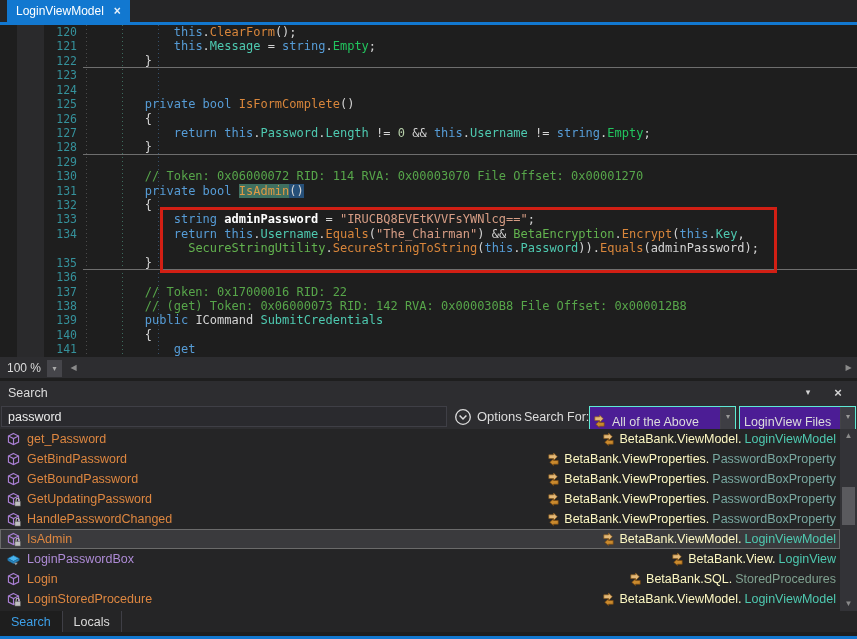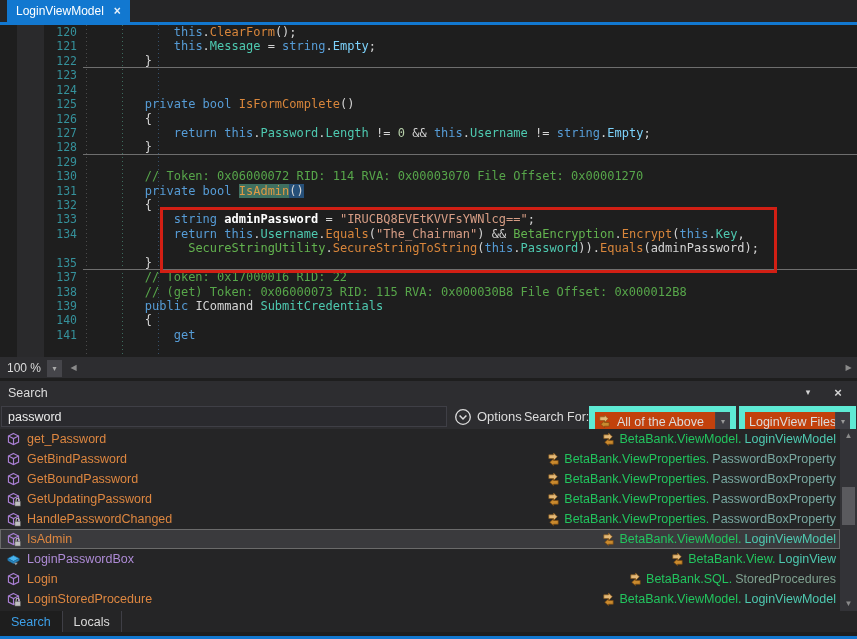--- a/index.html
+++ b/index.html
@@ -25,21 +25,21 @@
   .crow .gut{ flex:0 0 66px; text-align:right; padding-right:6px; color:#35919B;
               font-size:11.5px; }
   .crow .cct{ flex:1 1 auto; padding-left:4px; }
   .crow.sep::after{ content:""; position:absolute; left:66px; right:0; bottom:0;
                     border-bottom:1px solid #6E6E6E; }
   .guide{ position:absolute; top:0; height:332px; width:1px;
           background-image:linear-gradient(to bottom, currentColor 1px, transparent 1px);
           background-size:1px 4px; }
   .sg-kw{color:#569CD6} .sg-ty{color:#4EC9B0} .sg-mt{color:#D9863B}
   .sg-cm{color:#57A64A} .sg-st{color:#D69D85} .sg-pl{color:#D4D4D4}
-  .sg-num{color:#B5CEA8} .sg-lb{color:#7dd3fc} .sg-cl{color:#63B34F}
+  .sg-num{color:#B5CEA8} .sg-lb{color:#22c55e} .sg-cl{color:#63B34F}
   .sg-vn{color:#FFFFFF; font-weight:bold}
   .sg-hlm{color:#E09A45; background:#3F7060}
   .sg-hlp{color:#D4D4D4; background:#264F78}
   .redbox{ position:absolute; left:143px; top:182px; width:617px; height:66px;
            border:3px solid #D21F14; z-index:5; }
 
   
   .vscroll{ position:absolute; right:0; top:0; width:17px; height:332px; background:#3E3E42; }
   .vscroll .arr{ position:absolute; left:0; width:17px; height:15px; color:#989898;
                  font-size:8px; text-align:center; line-height:15px; }
@@ -66,38 +66,38 @@
   .pt-close{ right:8px; font-size:13px; font-weight:bold; }
 
   .toolbar{ position:absolute; left:0; top:404px; width:857px; height:25px; background:#2D2D30; }
   .search-input{ position:absolute; left:1px; top:2px; width:446px; height:21px; background:#2A2A2E;
                  border:1px solid #3F3F46; color:#ECECEC; font-family:"Liberation Sans",sans-serif;
                  font-size:12.5px; padding:0 6px; outline:none; }
   .opt-group{ position:absolute; left:454px; top:0; height:25px; display:flex; align-items:center; gap:5px; }
   .opt-label{ color:#DCDCDC; font-size:13px; }
   .sf-label{ position:absolute; left:524px; top:0; height:25px; display:flex; align-items:center;
              color:#DCDCDC; font-size:12.5px; }
-  .combo{ position:absolute; top:2px; height:31px; background:#c2410c; border:6px solid #5eead4;
+  .combo{ position:absolute; top:2px; height:31px; background:#4c1d95; border:1px solid #5eead4;
           display:flex; align-items:center; color:#DCDCDC; font-size:12.5px; }
   .combo .ctext{ flex:1 1 auto; padding-left:4px; white-space:nowrap; overflow:hidden; }
   .combo .carr{ flex:0 0 15px; height:100%; background:#3E3E44; color:#999; font-size:8px;
                 text-align:center; line-height:19px; border-left:1px solid #434346; }
   .combo1{ left:589px; width:147px; }
   .combo2{ left:739px; width:117px; }
   .combo .cicon{ flex:0 0 18px; display:flex; justify-content:center; }
 
   .results{ position:absolute; left:0; top:429px; width:840px; height:182px; background:#252526; overflow:hidden; }
   .rrow{ height:20px; display:flex; align-items:center; padding-left:6px; position:relative; }
   .rrow.selected{ background:#3A3A3D; box-shadow:inset 0 0 0 1px #6B6B6B; }
   .rrow .ricon{ flex:0 0 17px; display:flex; align-items:center; }
   .rrow .rname{ font-size:12.5px; margin-left:4px; white-space:nowrap; }
   .rname.orange{ color:#DE8740; } .rname.violet{ color:#AE8BD6; }
   .rrow .spacer{ flex:1 1 auto; }
   .rrow .rns{ display:flex; align-items:center; gap:3px; padding-right:4px; font-size:12.5px; white-space:nowrap; }
-  .ns-prefix{ color:#22c55e; } .ns-bright{ color:#4EC9B0; } .ns-dim{ color:#78A8A0; } .ns-dim2{ color:#7FA08F; }
+  .ns-prefix{ color:#fef9c3; } .ns-bright{ color:#4EC9B0; } .ns-dim{ color:#78A8A0; } .ns-dim2{ color:#7FA08F; }
   .list-scroll{ position:absolute; right:0; top:429px; width:17px; height:182px; background:#333337; }
   .list-scroll .arr{ position:absolute; left:0; width:17px; height:14px; color:#8A8A8A; font-size:8px;
                      text-align:center; line-height:14px; }
   .list-scroll .thumb{ position:absolute; left:2px; width:13px; background:#5A5A5E; }
 
   .footer-tabs{ position:absolute; left:0; top:611px; width:857px; height:21px; background:#252526;
                 display:flex; }
   .ftab{ height:21px; display:flex; align-items:center; padding:0 11px; font-size:12.5px;
          color:#DCDCDC; border-right:1px solid #3F3F46; }
   .ftab.active{ color:#3DA0E8; background:#1E1E1E; }
@@ -133,22 +133,23 @@
         <div class="crow"><span class="gut">127</span><span class="cct"><span class="sg-pl">            </span><span class="sg-kw">return</span><span class="sg-pl"> </span><span class="sg-kw">this</span><span class="sg-pl">.</span><span class="sg-ty">Password</span><span class="sg-pl">.</span><span class="sg-ty">Length</span><span class="sg-pl"> != </span><span class="sg-num">0</span><span class="sg-pl"> &amp;&amp; </span><span class="sg-kw">this</span><span class="sg-pl">.</span><span class="sg-ty">Username</span><span class="sg-pl"> != </span><span class="sg-kw">string</span><span class="sg-pl">.</span><span class="sg-lb">Empty</span><span class="sg-pl">;</span></span></div>
         <div class="crow sep"><span class="gut">128</span><span class="cct"><span class="sg-pl">        }</span></span></div>
         <div class="crow"><span class="gut">129</span><span class="cct"></span></div>
         <div class="crow"><span class="gut">130</span><span class="cct"><span class="sg-pl">        </span><span class="sg-cm">// Token: 0x06000072 RID: 114 RVA: 0x00003070 File Offset: 0x00001270</span></span></div>
         <div class="crow"><span class="gut">131</span><span class="cct"><span class="sg-pl">        </span><span class="sg-kw">private</span><span class="sg-pl"> </span><span class="sg-kw">bool</span><span class="sg-pl"> </span><span class="sg-hlm">IsAdmin</span><span class="sg-hlp">()</span></span></div>
         <div class="crow"><span class="gut">132</span><span class="cct"><span class="sg-pl">        {</span></span></div>
         <div class="crow"><span class="gut">133</span><span class="cct"><span class="sg-pl">            </span><span class="sg-kw">string</span><span class="sg-pl"> </span><span class="sg-vn">adminPassword</span><span class="sg-pl"> = </span><span class="sg-st">"IRUCBQ8EVEtKVVFsYWNlcg=="</span><span class="sg-pl">;</span></span></div>
         <div class="crow"><span class="gut">134</span><span class="cct"><span class="sg-pl">            </span><span class="sg-kw">return</span><span class="sg-pl"> </span><span class="sg-kw">this</span><span class="sg-pl">.</span><span class="sg-ty">Username</span><span class="sg-pl">.</span><span class="sg-mt">Equals</span><span class="sg-pl">(</span><span class="sg-st">"The_Chairman"</span><span class="sg-pl">) &amp;&amp; </span><span class="sg-cl">BetaEncryption</span><span class="sg-pl">.</span><span class="sg-mt">Encrypt</span><span class="sg-pl">(</span><span class="sg-kw">this</span><span class="sg-pl">.</span><span class="sg-ty">Key</span><span class="sg-pl">,</span></span></div>
         <div class="crow"><span class="gut"></span><span class="cct"><span class="sg-pl">              </span><span class="sg-cl">SecureStringUtility</span><span class="sg-pl">.</span><span class="sg-mt">SecureStringToString</span><span class="sg-pl">(</span><span class="sg-kw">this</span><span class="sg-pl">.</span><span class="sg-ty">Password</span><span class="sg-pl">)).</span><span class="sg-mt">Equals</span><span class="sg-pl">(</span><span class="sg-pl">adminPassword</span><span class="sg-pl">);</span></span></div>
         <div class="crow sep"><span class="gut">135</span><span class="cct"><span class="sg-pl">        }</span></span></div>
+        <div class="crow"><span class="gut">136</span><span class="cct"></span></div>
         <div class="crow"><span class="gut">137</span><span class="cct"><span class="sg-pl">        </span><span class="sg-cm">// Token: 0x17000016 RID: 22</span></span></div>
-        <div class="crow"><span class="gut">138</span><span class="cct"><span class="sg-pl">        </span><span class="sg-cm">// (get) Token: 0x06000073 RID: 115 RVA: 0x000030B8 File Offset: 0x000012B8</span></span></div>
+        <div class="crow"><span class="gut">138</span><span class="cct"><span class="sg-pl">        </span><span class="sg-cm">// (get) Token: 0x06000073 RID: 142 RVA: 0x000030B8 File Offset: 0x000012B8</span></span></div>
         <div class="crow"><span class="gut">139</span><span class="cct"><span class="sg-pl">        </span><span class="sg-kw">public</span><span class="sg-pl"> ICommand </span><span class="sg-ty">SubmitCredentials</span></span></div>
         <div class="crow"><span class="gut">140</span><span class="cct"><span class="sg-pl">        {</span></span></div>
         <div class="crow"><span class="gut">141</span><span class="cct"><span class="sg-pl">            </span><span class="sg-kw">get</span></span></div>
       </div>
     <div class="redbox"></div>
     <div class="vscroll">
       <div class="arr" style="top:0;">▲</div>
       <div class="thumb" style="top:152px; height:50px;"></div>
       <div class="arr" style="bottom:0;">▼</div>
     </div>

